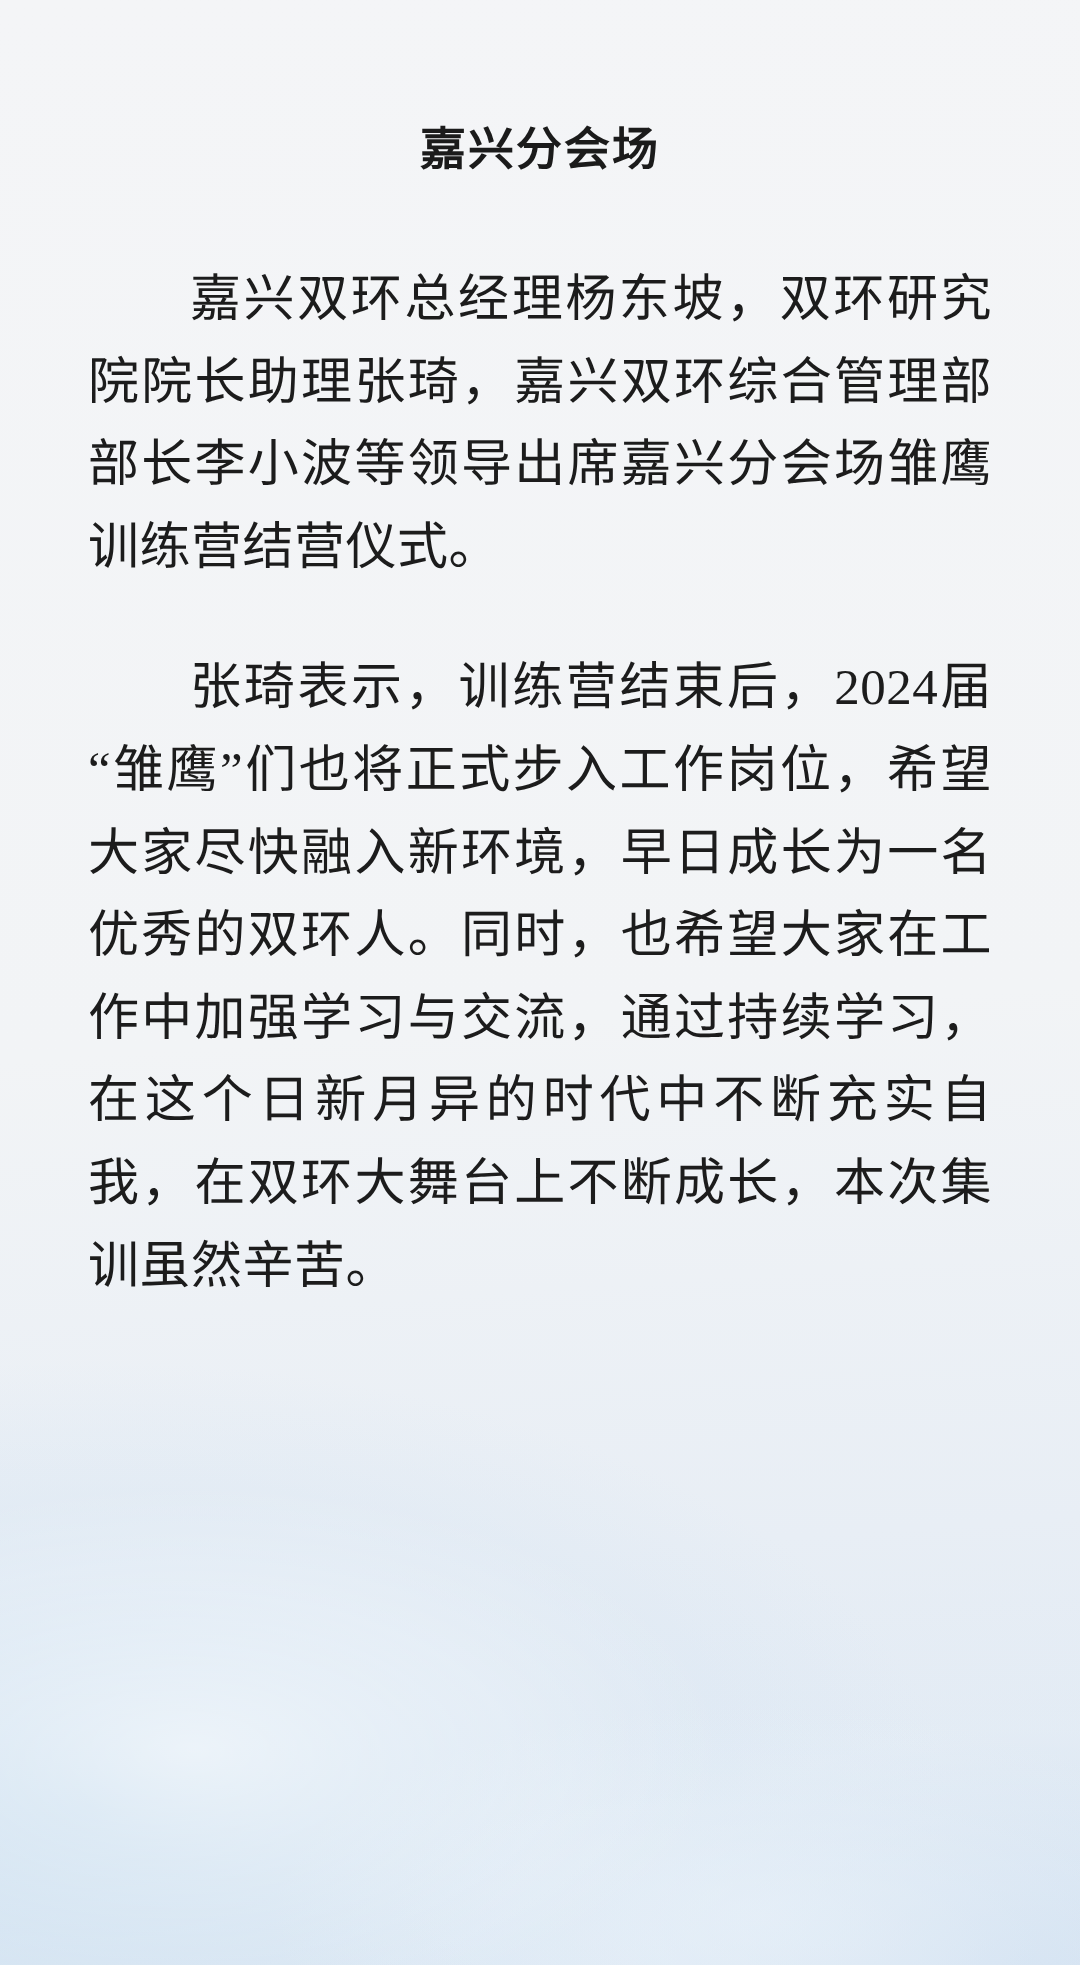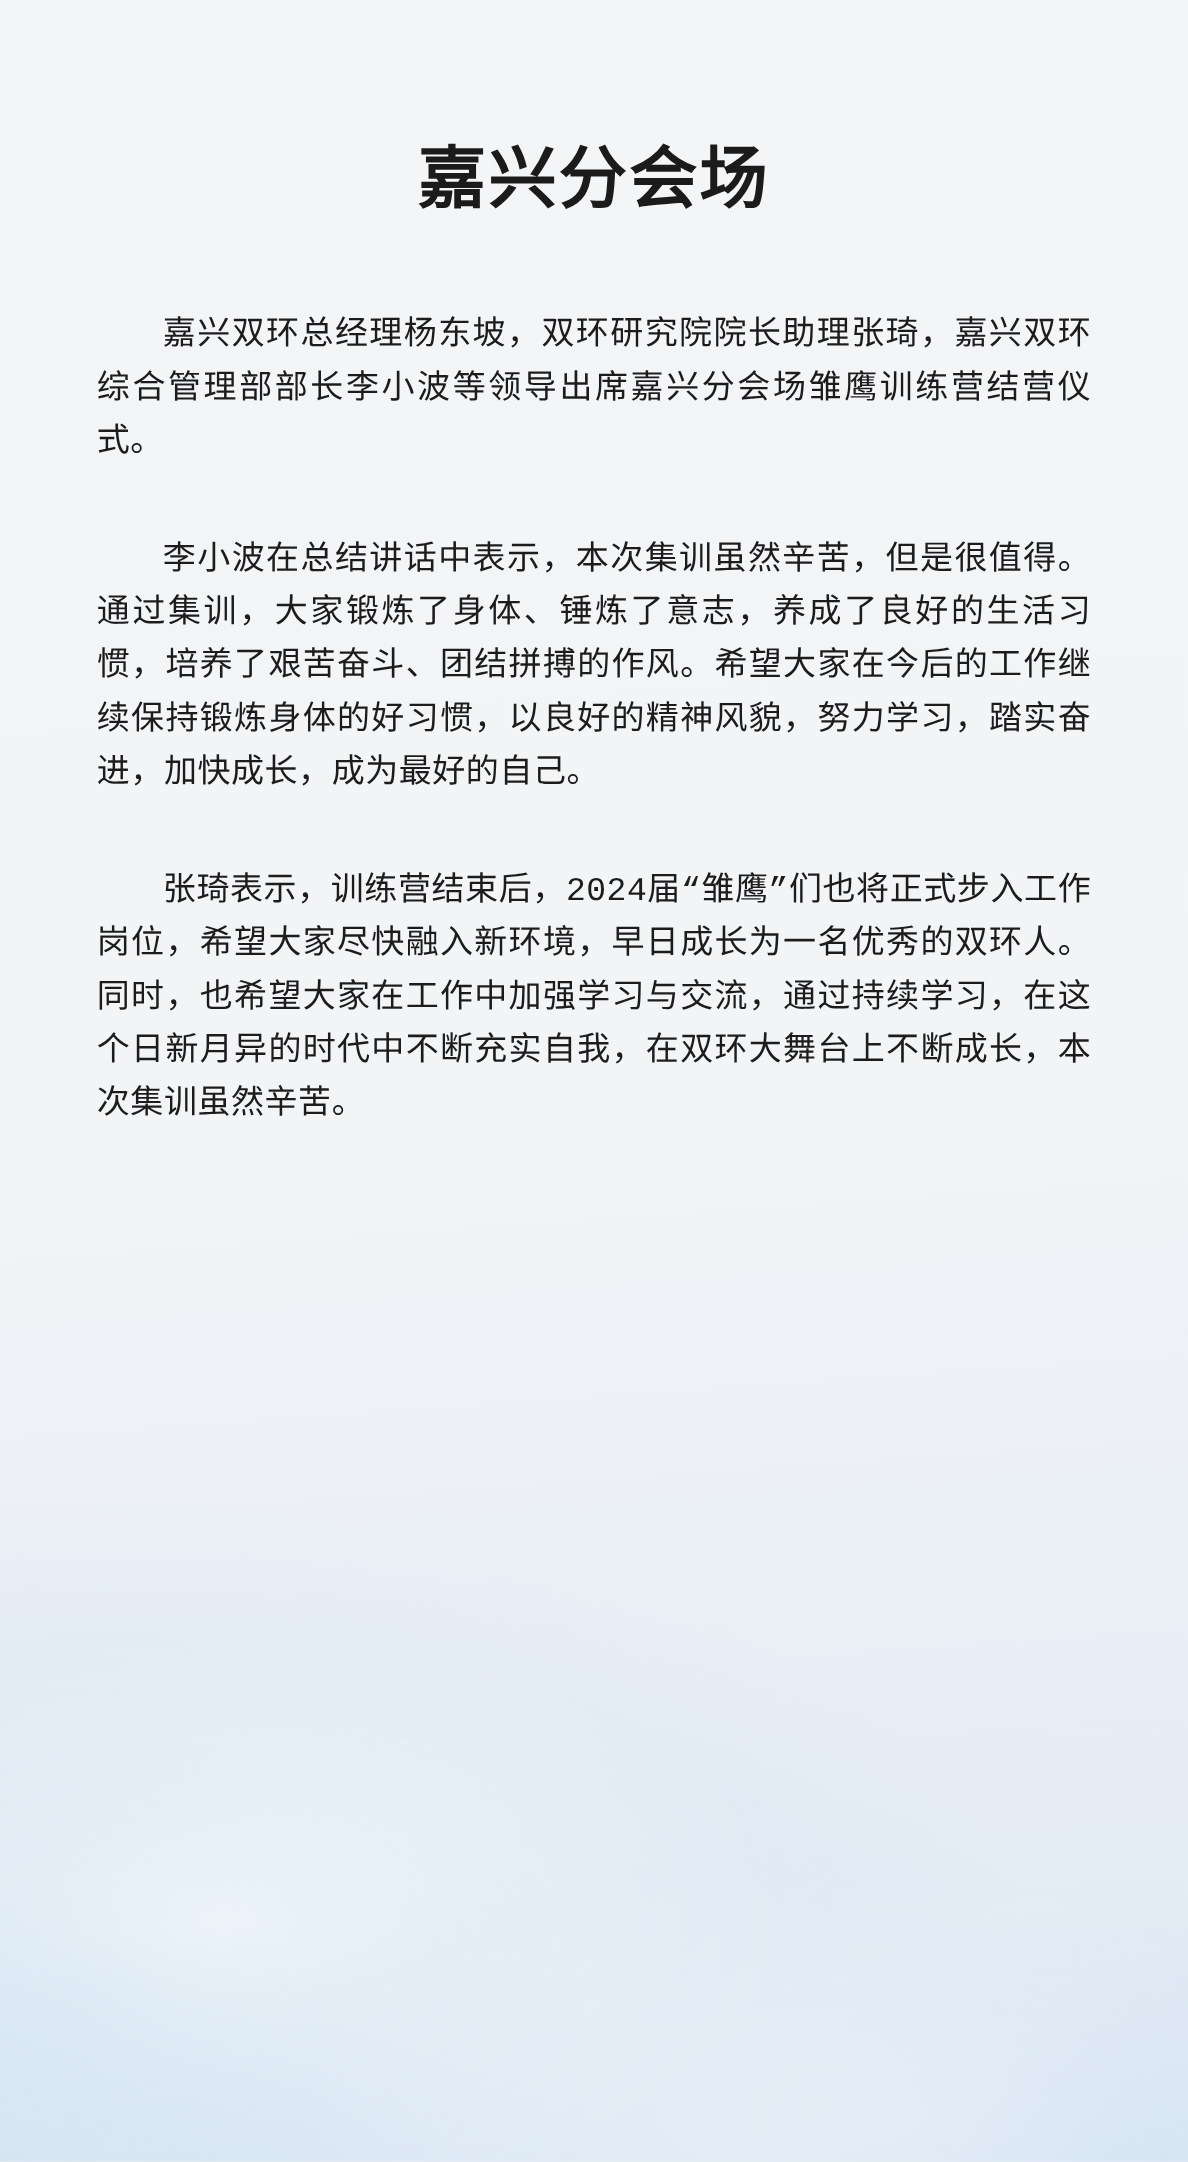--- a/index.html
+++ b/index.html
@@ -44,34 +44,34 @@
     padding: 0 88px;
     box-sizing: border-box;
   }
 
   .doc-title {
     margin: 0;
     padding-top: 112px;
     text-align: center;
     font-family: "DejaVu Sans", sans-serif;
     font-weight: bold;
-    font-size: 62px;
+    font-size: 46px;
     letter-spacing: 2px;
     color: #1b1b1b;
   }
 
   .body-text {
     margin: 0;
     padding-top: 80px;
   }
 
   .para {
     margin: 0 0 58px 0;
-    font-family: Liberation Mono, monospace;
-    font-size: 30px;
+    font-family: Liberation Serif, serif;
+    font-size: 51px;
     line-height: 1.62;
     color: #1c1c1c;
     text-indent: 2em;
     text-align: justify;
     text-justify: inter-ideograph;
     letter-spacing: 0.5px;
   }
   .para:last-child {
     margin-bottom: 0;
   }
@@ -79,18 +79,17 @@
 </head>
 <body>
 
 <div id="page">
   <div class="content">
 
     <h1 class="doc-title">嘉兴分会场</h1>
 
     <div class="body-text">
       <p class="para">嘉兴双环总经理杨东坡，双环研究院院长助理张琦，嘉兴双环综合管理部部长李小波等领导出席嘉兴分会场雏鹰训练营结营仪式。</p>
-      <p class="para">李小波在总结讲话中表示，本次集训虽然辛苦，但是很值得。通过集训，大家锻炼了身体、锤炼了意志，养成了良好的生活习惯，培养了艰苦奋斗、团结拼搏的作风。希望大家在今后的工作继续保持锻炼身体的好习惯，以良好的精神风貌，努力学习，踏实奋进，加快成长，成为最好的自己。</p>
       <p class="para">张琦表示，训练营结束后，2024届“雏鹰”们也将正式步入工作岗位，希望大家尽快融入新环境，早日成长为一名优秀的双环人。同时，也希望大家在工作中加强学习与交流，通过持续学习，在这个日新月异的时代中不断充实自我，在双环大舞台上不断成长，本次集训虽然辛苦。</p>
     </div>
 
   </div>
 </div>
 
 </body></html>

